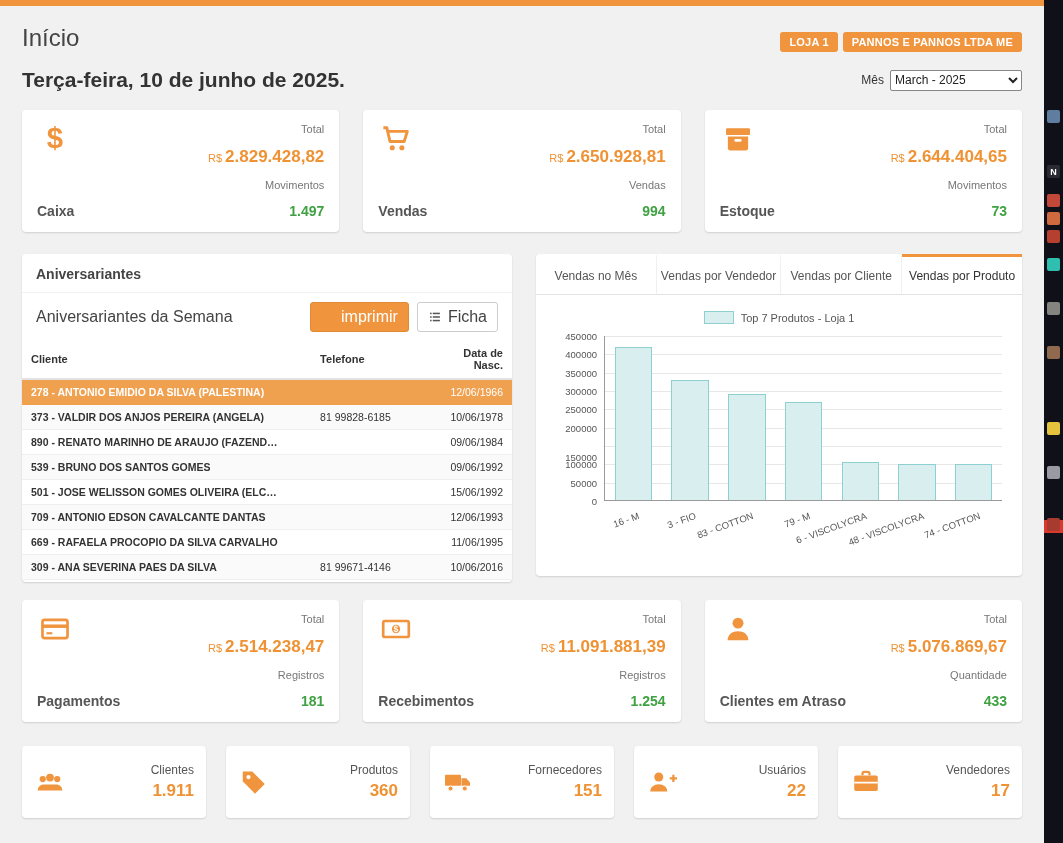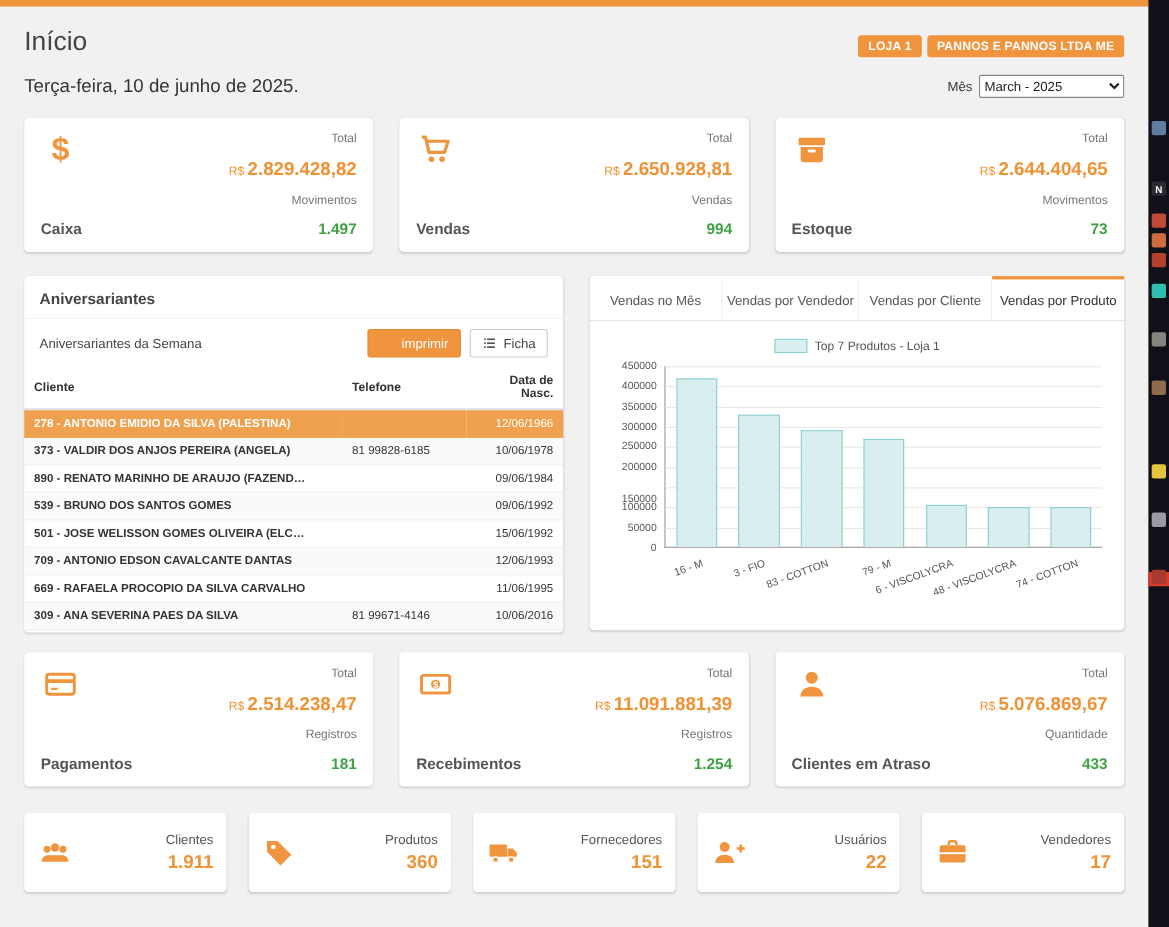--- a/index.html
+++ b/index.html
@@ -15,21 +15,21 @@
   .strip-item.first { left:0; top:0; width:19px; height:13px; border-radius:0; }
 
   .content { position:absolute; top:6px; left:0; right:19px; bottom:0; background:#f1f1f1; padding:18px 22px 0; overflow:hidden; }
 
   .header-row { display:flex; justify-content:space-between; align-items:flex-start; }
   h1.page-title { margin:0; font-size:24px; font-weight:400; color:#444; }
   .badges { display:flex; gap:5px; margin-top:8px; }
   .badge { background:#f0943e; color:#fff; font-size:11px; font-weight:bold; padding:4px 9px; border-radius:3px; cursor:pointer; letter-spacing:.2px; }
 
   .date-row { display:flex; justify-content:space-between; align-items:center; margin-top:16px; }
-  .date-text { font-size:17px; color:#333; }
+  .date-text { font-size:21px; color:#333;font-weight:bold; }
   .month { display:flex; align-items:center; gap:6px; font-size:12px; color:#333; }
   .month select { font-size:12px; width:132px; height:21px; border:1px solid #888; border-radius:2px; background:#fff; color:#222; }
 
   .row { display:flex; gap:24px; }
   .card { background:#fff; border-radius:4px; box-shadow:0 1px 2px rgba(0,0,0,.14); }
 
   .stat-row { margin-top:18px; }
   .stat-card { flex:1; height:122px; padding:13px 15px; display:flex; justify-content:space-between; }
   .stat-left { display:flex; flex-direction:column; justify-content:space-between; }
   .icon { display:inline-block; color:#f0943e; }
@@ -38,23 +38,23 @@
   .stat-right { display:flex; flex-direction:column; justify-content:space-between; text-align:right; }
   .stat-label { font-size:11px; color:#777; }
   .stat-value { font-size:17px; font-weight:bold; color:#ef9233; }
   .stat-value .currency { font-size:11px; font-weight:normal; margin-right:3px; }
   .stat-count { font-size:14px; font-weight:bold; color:#3fa142; }
 
   .mid-row { margin-top:22px; align-items:flex-start; }
   .birthdays-card { width:490px; padding-bottom:2px; }
   .panel-title { font-size:14px; font-weight:bold; color:#444; padding:12px 14px 10px; border-bottom:1px solid #f1f1f1; }
   .sub-row { display:flex; justify-content:space-between; align-items:center; padding:9px 14px; }
-  .sub-label { font-size:12px; color:#444; }
+  .sub-label { font-size:16px; color:#444; }
   .btns { display:flex; gap:8px; }
-  .btn { display:flex; align-items:center; gap:6px; font-size:12px; padding:5px 10px; border-radius:3px; cursor:pointer; font-family:inherit; }
+  .btn { display:flex; align-items:center; gap:6px; font-size:16px; padding:5px 10px; border-radius:3px; cursor:pointer; font-family:inherit; }
   .btn .icon { width:14px; height:14px; }
   .btn-print { background:#f0943e; color:#fff; border:1px solid #e2judge; border:1px solid #e08a35; }
   .btn-ficha { background:#fff; color:#444; border:1px solid #ccc; }
   .btn-ficha .icon { color:#555; }
 
   table.bd { width:100%; border-collapse:collapse; }
   table.bd th { font-size:11px; font-weight:bold; color:#333; text-align:left; padding:6px 9px 7px; border-bottom:2px solid #e2e2e2; }
   table.bd th:last-child { text-align:right; }
   table.bd td { font-size:10.5px; color:#333; padding:6px 9px; border-bottom:1px solid #efefef; height:25px; }
   table.bd td.client { font-weight:bold; }

